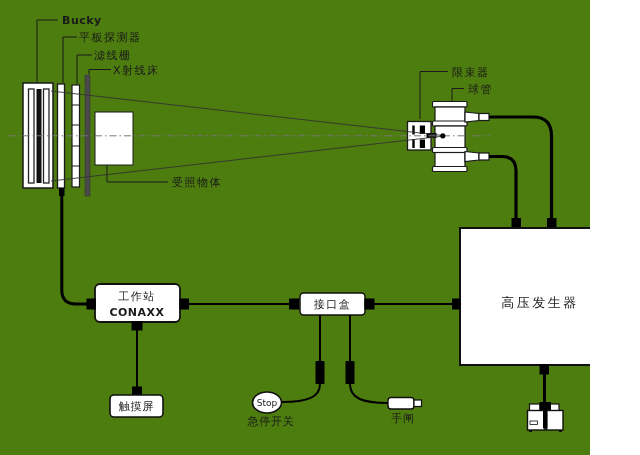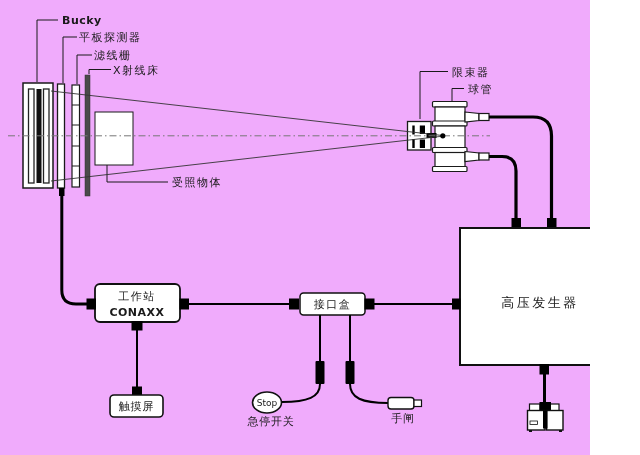--- a/index.html
+++ b/index.html
@@ -1,16 +1,16 @@
 <!DOCTYPE html>
 <html><head>
 <meta charset="utf-8">
 <style>
   html,body{margin:0;padding:0;background:#fff;}
-  #canvas{width:590px;height:455px;position:relative;background:#f0abfc;overflow:hidden;}
+  #canvas{width:590px;height:455px;position:relative;background:#4d7c0f;overflow:hidden;}
   svg{position:absolute;top:0;left:0;}
   text{font-family:"DejaVu Sans","Liberation Sans",sans-serif;fill:#1a1a1a;}
   .lbl{font-size:11px;letter-spacing:1.5px;}
   .lbl-en{font-size:11px;font-weight:bold;letter-spacing:0.5px;}
 </style>
 </head>
 <body>
 
 <div id="canvas">
 <svg width="640" height="455" viewBox="0 0 640 455">

